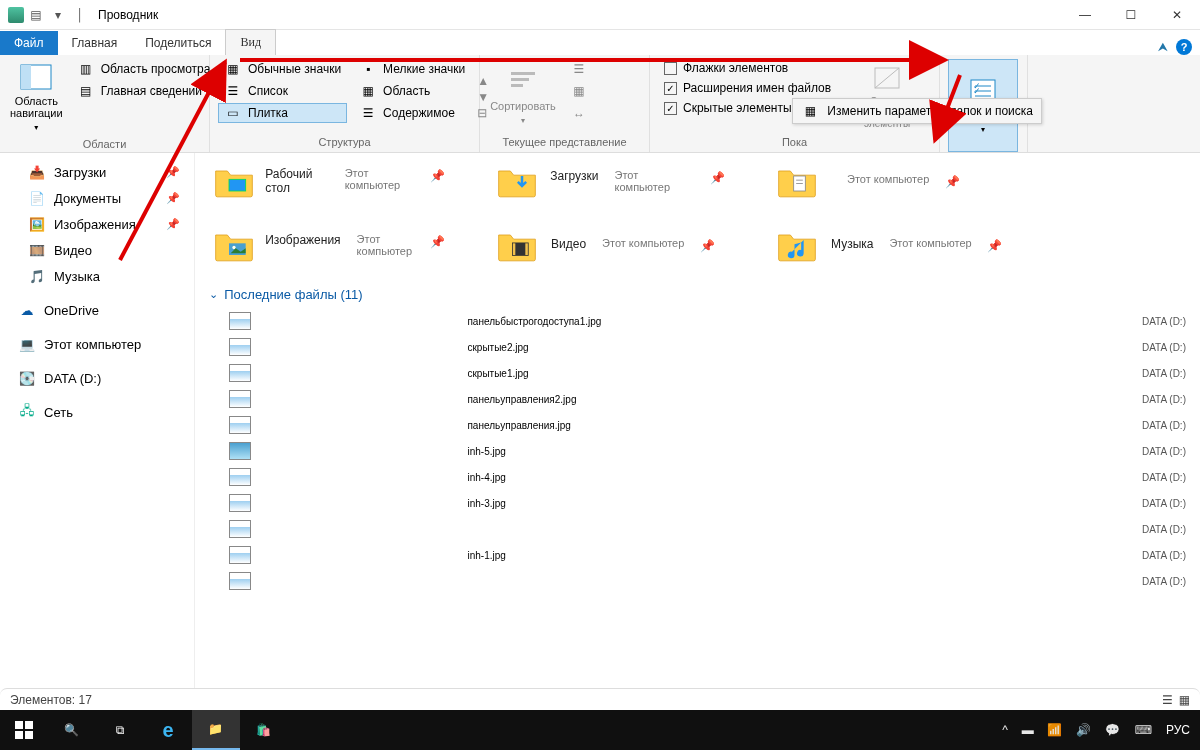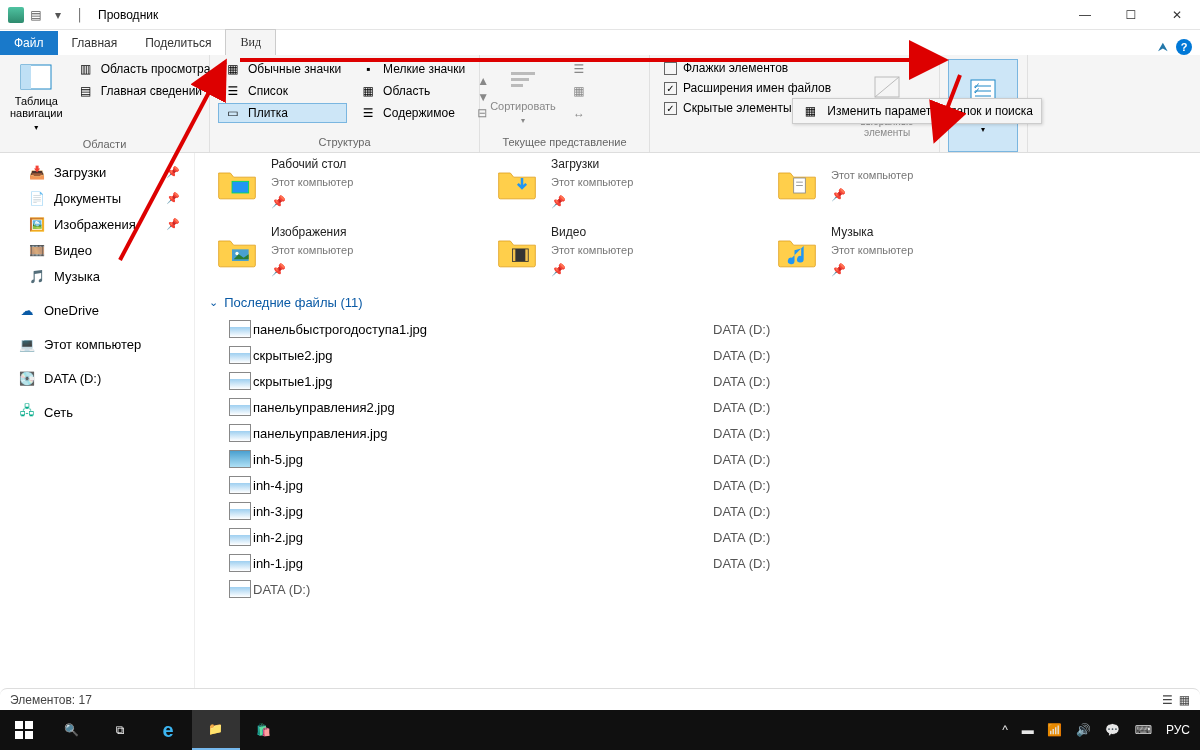--- a/index.html
+++ b/index.html
@@ -45,30 +45,30 @@
 .sidebar { width:195px; border-right:1px solid #eee; padding:6px 0; overflow:hidden;}
 .navitem { display:flex; align-items:center; gap:8px; padding:4px 8px 4px 28px; font-size:13px; cursor:pointer; position:relative;}
 .navitem .pin { position:absolute; right:14px; color:#888; font-size:11px;}
 .navicon { width:18px;height:18px; display:inline-flex;align-items:center;justify-content:center;}
 .navspacer { height:8px;}
 
 .content { flex:1; padding:0 14px; overflow:auto; }
 .tiles { display:flex; flex-wrap:wrap; gap:8px 40px; margin-bottom:14px;}
 .tile { display:flex; gap:10px; width:240px; align-items:center; padding:4px;}
 .tile-icon { width:48px;height:48px;display:flex;align-items:center;justify-content:center;}
-.tile-text { display:flex;flex-direction:column; gap:5px;}
+.tile-text { display:flex;flex-direction:row; gap:16px;}
 .tile-name { font-size:12px; color:#222;}
 .tile-sub { font-size:11px; color:#777;}
 .tile-pin { font-size:12px;color:#888;margin-top:2px;}
 
 .section-head { display:flex;align-items:center; gap:6px; color:#0a5aa5; font-size:13px; margin:8px 0 6px;}
 .section-head .chev { font-size:11px;}
 
 .filelist { }
-.frow { display:flex; align-items:center; padding:3px 0; font-size:13px;}
+.frow { display:flex; align-items:center; padding:3px 0; font-size:10px;justify-content:space-between;}
 .frow .ficon { width:26px;height:20px;display:flex;align-items:center;justify-content:center; margin-left:18px;}
 .frow .fname { flex:0 0 460px; }
 .frow .floc { color:#555;}
 
 
 .statusbar { height:22px; border-top:1px solid #ddd; display:flex; align-items:center; padding:0 10px; font-size:12px; color:#444;border-radius:7px;}
 .statusbar .sp { flex:1;}
 .view-icons { display:flex; gap:6px;}
 
 
@@ -123,21 +123,21 @@
 
   <div class="rgroup" style="width:210px;">
     <div class="rg-body">
       <div class="big-btn">
         <div class="bicon">
             <svg width="32" height="26">
               <rect x="1" y="1" width="30" height="24" fill="#fff" stroke="#1e88c7"></rect>
               <rect x="1" y="1" width="10" height="24" fill="#bfe0f5"></rect>
             </svg>
           </div>
-        <span>Таблица навигации</span>
+        <span>Область навигации</span>
         <span style="font-size:8px;">▾</span>
       </div>
       <div class="col">
         <div class="ritem">
             <span class="ricon">▥</span>
             <span>Область просмотра</span>
           </div>
         <div class="ritem">
             <span class="ricon">▤</span>
             <span>Главная сведений</span>
@@ -233,20 +233,21 @@
       <div class="big-btn" style="color:#888;width:90px;">
         <div class="bicon">
             <svg width="28" height="24">
               <rect x="2" y="2" width="24" height="20" fill="none" stroke="#bbb"></rect>
               <line x1="2" y1="22" x2="26" y2="2" stroke="#bbb"></line>
             </svg>
           </div>
         <span style="font-size:10px;line-height:1.1;">Скрыть выбранные элементы</span>
       </div>
     </div>
+    <div class="rgroup-label">Пока</div>
   </div>
 
   <div class="rgroup" style="width:88px;">
     <div class="rg-body">
       <div class="big-btn params-btn">
         <div class="bicon">
             <svg width="32" height="26">
               <rect x="4" y="2" width="24" height="22" fill="#fff" stroke="#1e88c7"></rect>
               <line x1="8" y1="8" x2="24" y2="8" stroke="#1e88c7"></line>
               <line x1="8" y1="13" x2="24" y2="13" stroke="#1e88c7"></line>
@@ -478,21 +479,20 @@
           </span>
           <span class="fname">inh-3.jpg</span>
           <span class="floc">DATA (D:)</span>
         </div>
         <div class="frow">
           <span class="ficon">
             <div class="imgicon">
               <div class="sky"></div>
             </div>
           </span>
-          <span class="fname">inh-2.jpg</span>
           <span class="floc">DATA (D:)</span>
         </div>
         <div class="frow">
           <span class="ficon">
             <div class="imgicon">
               <div class="sky"></div>
             </div>
           </span>
           <span class="fname">inh-1.jpg</span>
           <span class="floc">DATA (D:)</span>

